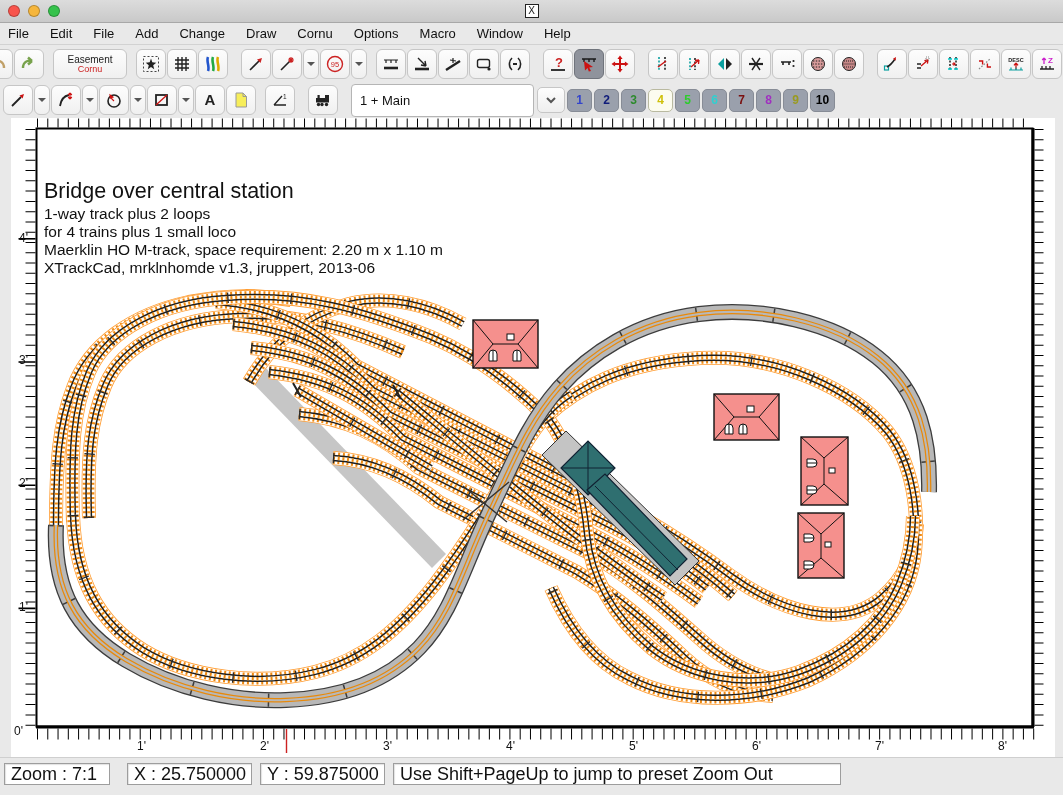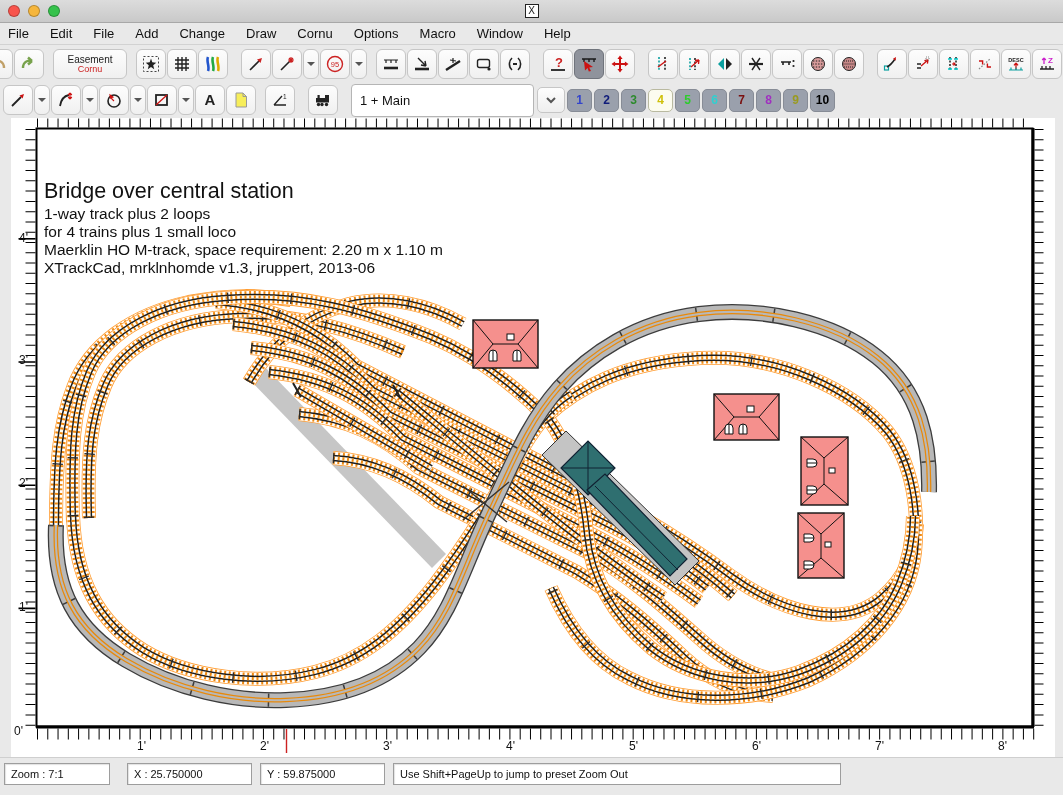--- a/index.html
+++ b/index.html
@@ -47,21 +47,21 @@
   .tt{stroke:#ef8a12;stroke-width:11.6;stroke-dasharray:2 2.7;}
   .tb-r{stroke:#1d1d1d;stroke-width:6.4;} .tg{stroke:#fffdf4;stroke-width:3.4;}
   .tc{stroke:#ef8a12;stroke-width:3.4;stroke-dasharray:2 2.7;}
   .tj{stroke:#2a2a2a;stroke-width:10.4;stroke-dasharray:1.3 62;}
   .ge{stroke:#3c3c3c;stroke-width:16;} .gb{stroke:#b8b8b8;stroke-width:13.4;}
   .gj{stroke:#3c3c3c;stroke-width:13.4;stroke-dasharray:1.5 76;}
   .gr{stroke:#e8890a;stroke-width:4.6;} .gg{stroke:#b8b8b8;stroke-width:2.1;}
   
   .statusbar{position:absolute;left:0;top:757px;width:100%;height:38px;background:#e9e9e9;border-top:1px solid #cfcfcf;box-sizing:border-box;}
   .sfield{position:absolute;top:5px;height:22px;background:#fff;border:1px solid #9d9d9d;
-    box-shadow:inset 1px 1px 1px rgba(0,0,0,.12);font-size:11px;display:flex;align-items:center;
+    box-shadow:inset 1px 1px 1px rgba(0,0,0,.12);font-size:18px;display:flex;align-items:center;
     padding-left:6px;box-sizing:border-box;white-space:nowrap;overflow:hidden;}
 </style>
 </head>
 <body>
 
 <div class="window">
 
   <div class="titlebar">
     <div class="lights">
       <span class="light l-close"></span>

